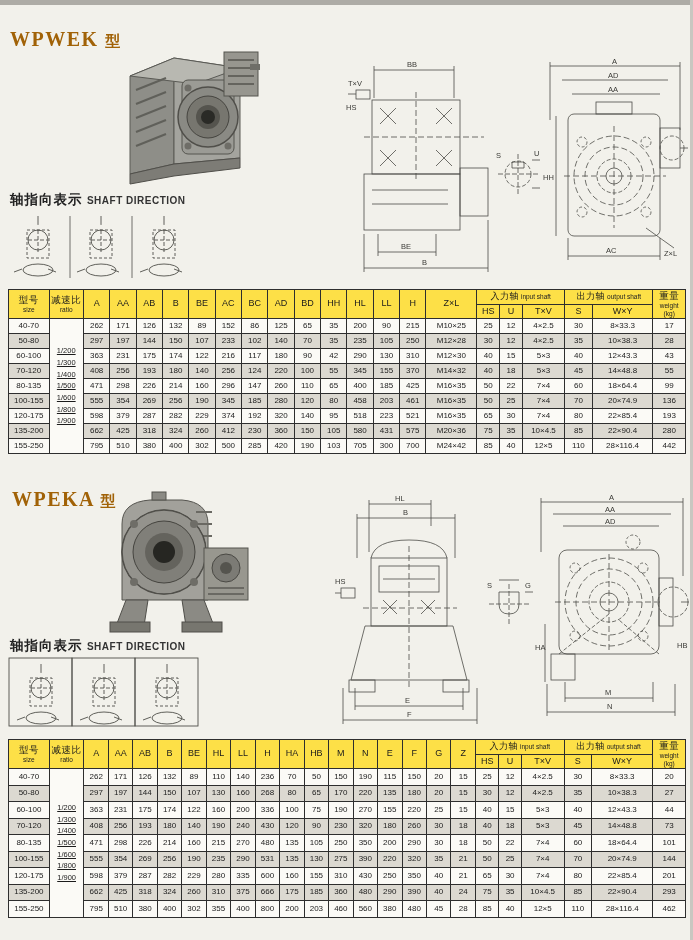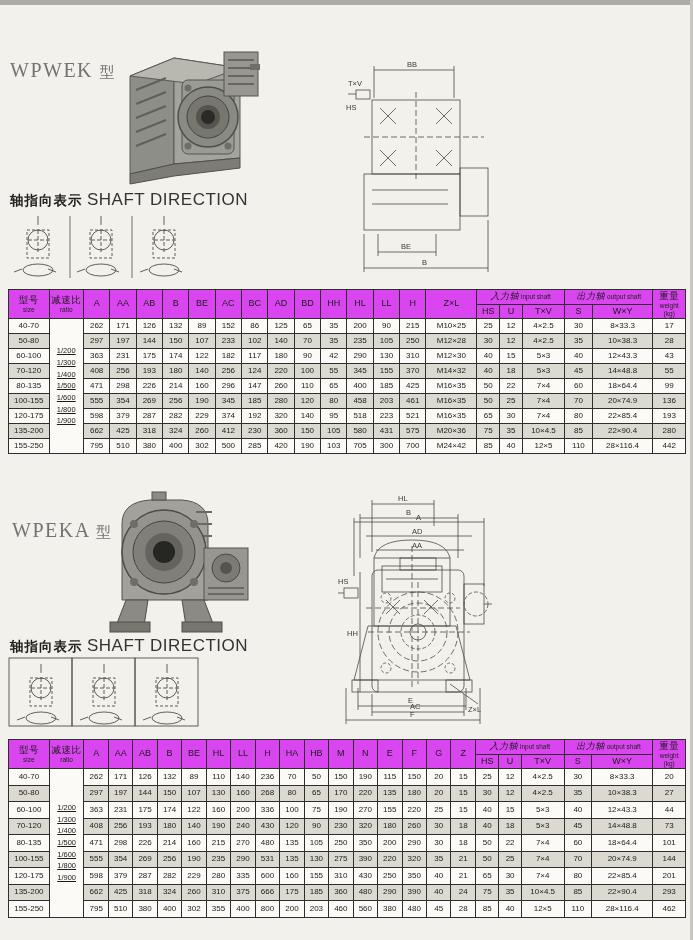--- a/index.html
+++ b/index.html
@@ -9,27 +9,27 @@
     background:#f2f1eb;
     font-family:"Liberation Sans", sans-serif;
     color:#1b1b1b;
     overflow:hidden;
   }
   .top-strip { position:absolute; left:0; top:0; width:693px; height:5px; background:#aeaca6; }
   .right-strip { position:absolute; right:0; top:0; width:3px; height:940px; background:#c9c7c1; }
 
   .abs { position:absolute; }
 
-  .sec-title { font-family:"Liberation Serif", serif; font-weight:normal; font-size:20px; letter-spacing:1.5px; color:#737373;margin-top:31px; }
+  .sec-title { font-family:"Liberation Serif", serif; font-weight:bold; font-size:20px; letter-spacing:1.5px; color:#a16207; }
   .sec-title .mark { font-size:15px; letter-spacing:0; }
 
   .shaft-label .cn { font-size:13.5px; font-weight:bold; color:#222; letter-spacing:1px; }
-  .shaft-label .en { font-size:17px; color:#333; letter-spacing:.5px; }
-
-  .drawings { display:flex; align-items:center;flex-direction:column; }
+  .shaft-label .en { font-size:10px; color:#333; letter-spacing:.5px;font-weight:bold; }
+
+  .drawings { display:flex; align-items:flex-end; }
   .drawings svg { display:block; }
 
   table.spec-table {
     position:absolute;
     border-collapse:collapse;
     table-layout:fixed;
     width:678px;
     background:#fbfaf6;
     font-size:8px;
   }
@@ -37,25 +37,25 @@
     border:1px solid #2e2e2e;
     text-align:center;
     vertical-align:middle;
     padding:0;
     font-weight:normal;
     line-height:1.25;
     background:#fbfaf6;
     overflow:hidden;
     white-space:nowrap;
   }
-  .spec-table thead th { background:#d946ef; }
+  .spec-table thead th { background:#fde047; }
   .spec-table thead .cn { font-size:9.5px; letter-spacing:.5px; }
   .spec-table thead .en { font-size:6.5px; color:#222; }
   .spec-table thead .dim { font-size:9px; }
-  .spec-table thead .grp .cn { font-size:9px;font-style:italic; }
+  .spec-table thead .grp .cn { font-size:9px; }
   .spec-table thead .grp .en { font-size:6.5px; margin-left:2px; }
   .spec-table tr.shaded td { background:#dcd9d1; }
   .spec-table td.ratio { background:#fbfaf6 !important; font-size:7.5px;text-decoration:underline; }
   .spec-table td.ratio div { line-height:1.55; }
   .t1 td { height:15px; }
   .t2 td { height:16.5px; }
 </style>
 </head>
 <body>
 
@@ -327,21 +327,21 @@
         <td>10×38.3</td>
         <td>28</td>
       </tr>
       <tr>
         <td>60-100</td>
         <td>363</td>
         <td>231</td>
         <td>175</td>
         <td>174</td>
         <td>122</td>
-        <td>182</td>
+        <td>216</td>
         <td>117</td>
         <td>180</td>
         <td>90</td>
         <td>42</td>
         <td>290</td>
         <td>130</td>
         <td>310</td>
         <td>M12×30</td>
         <td>40</td>
         <td>15</td>

